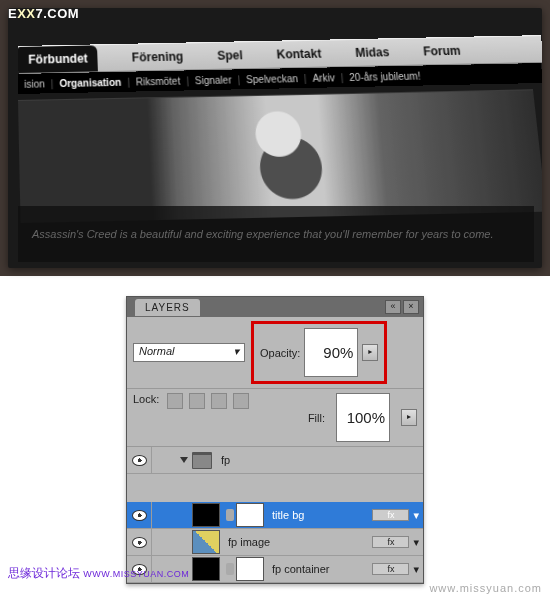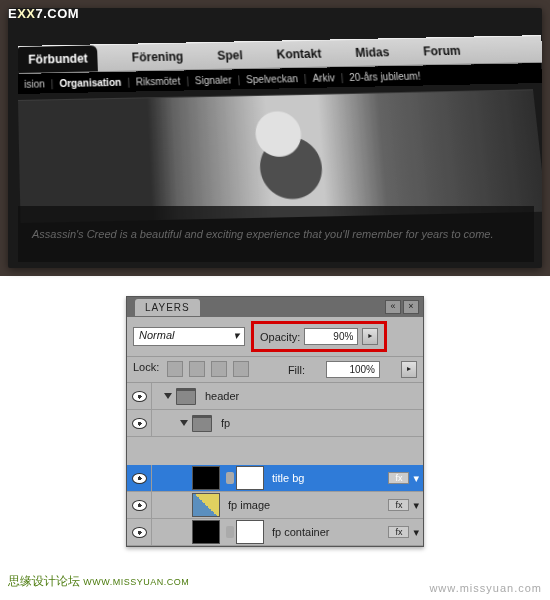--- a/index.html
+++ b/index.html
@@ -162,22 +162,22 @@
     max-width: 100px;
     justify-content: space-between;
     font-style: italic;
   }
   .small-input {
     background: #fff;
     border: 1px solid #777;
     width: 44px;
     height: 15px;
     text-align: right;
-    padding: 0 4px;
-    font-size: 10px;
+    padding: 16px 4px;
+    font-size: 15px;
     display: inline-flex;
     align-items: center;
     justify-content: flex-end;
   }
   .arrow-btn {
     background: linear-gradient(#e0e0e0,#bcbcbc);
     border: 1px solid #777;
     width: 14px; height: 15px;
     font-size: 8px;
     text-align: center;
@@ -196,21 +196,21 @@
     padding: 4px 6px;
     border-bottom: 1px solid #999;
     gap: 8px;
   }
   .lock-row .icons { display:flex; gap:6px; }
   .lock-icon {
     width: 14px; height: 14px;
     background:#aaa;
     border:1px solid #888;
   }
-  .fill-group { margin-left:auto; display:flex; align-items:center; gap:21px; }
+  .fill-group { margin-left:auto; display:flex; align-items:center; gap:11px; }
 
   .layer-tree { background:#b9b9b9; }
   .layer-row {
     display:flex;
     align-items:center;
     min-height:26px;
     border-bottom:1px solid #9c9c9c;
     font-size:11px;
     color:#222;
   }
@@ -229,28 +229,28 @@
   .folder { width:18px;height:13px;background:#888;border:1px solid #555;border-top:3px solid #555;border-radius:1px;margin-right:5px; }
   .thumb {
     width:26px;height:22px;border:1px solid #555;margin-right:4px;
     background:#000;
     display:flex; align-items:center; justify-content:center;
   }
   .thumb.mask { background:#fff; }
   .thumb.img { background:linear-gradient(45deg,#5b8fbe 0 50%,#e0d060 50% 100%); }
   .thumb.container { background:#000; }
   .link-icon { width:8px;height:12px;background:#aaa;border-radius:2px;margin:0 2px; }
-  .fx { background:#ccc;padding:0 6px;font-size:9px;border:1px solid #888;margin-left:auto;margin-right:4px; }
+  .fx { background:#ccc;padding:0 14px;font-size:9px;border:1px solid #888;margin-left:auto;margin-right:4px; }
   .layer-label { padding-left:4px; }
 
   .footer-wm {
     position: fixed;
-    left: 8px; bottom: 10px;
+    left: 8px; bottom: 18px;
     font-size: 12px;
-    color: #4d7c0f;
+    color: #6d28d9;
   }
   .footer-wm2 {
     position: fixed;
     right: 8px; bottom: 6px;
     font-size: 11px;
     color: #aaa;
     letter-spacing: 1px;
   }
 </style>
 </head>
@@ -321,29 +321,20 @@
       <div class="lock-icon"></div>
     </div>
     <div class="fill-group">
       <span>Fill:</span>
       <div class="small-input">100%</div>
       <div class="arrow-btn">▸</div>
     </div>
   </div>
 
   <div class="layer-tree" id="layer-tree">
-      <div class="layer-row">
-        <div class="vis">
-          <div class="eye"></div>
-        </div>
-        <span class="indent" style="width: 8px;"></span>
-        <div class="toggle-tri"></div>
-        <div class="folder"></div>
-        <span class="layer-label">header</span>
-      </div>
       <div class="layer-row">
         <div class="vis">
           <div class="eye"></div>
         </div>
         <span class="indent" style="width: 24px;"></span>
         <div class="toggle-tri"></div>
         <div class="folder"></div>
         <span class="layer-label">fp</span>
       </div>
       <div class="layer-row selected">

